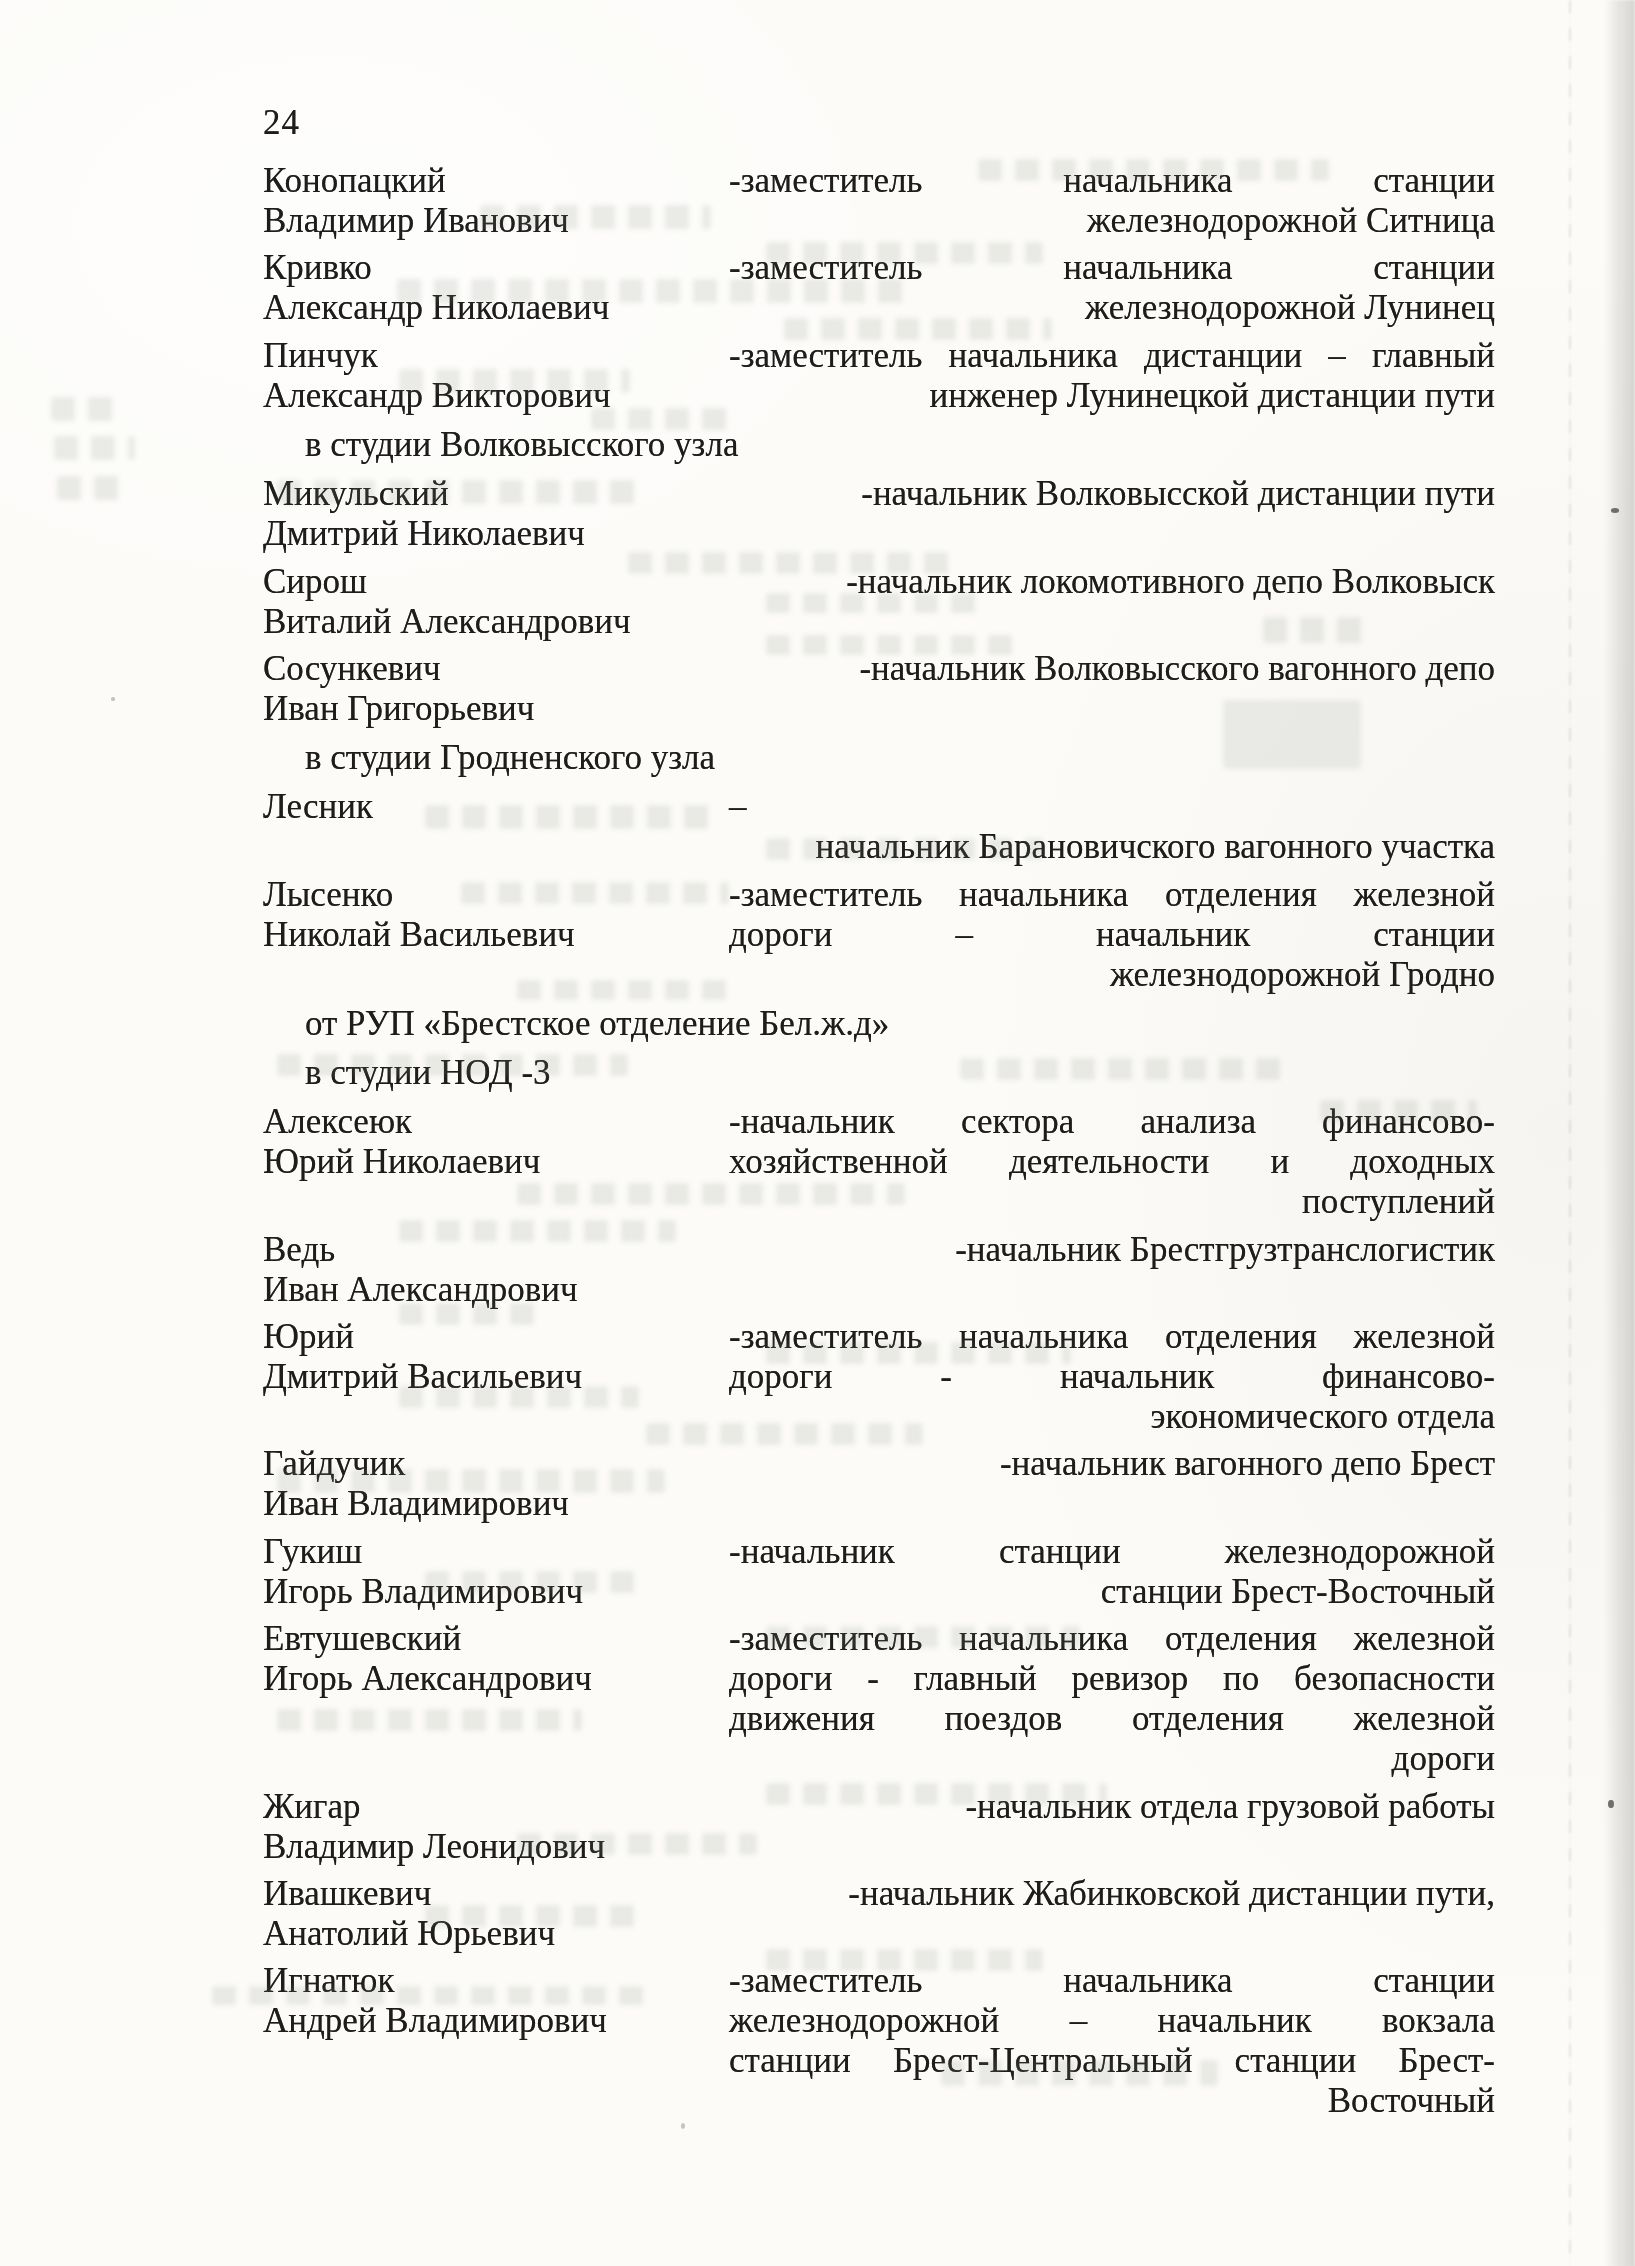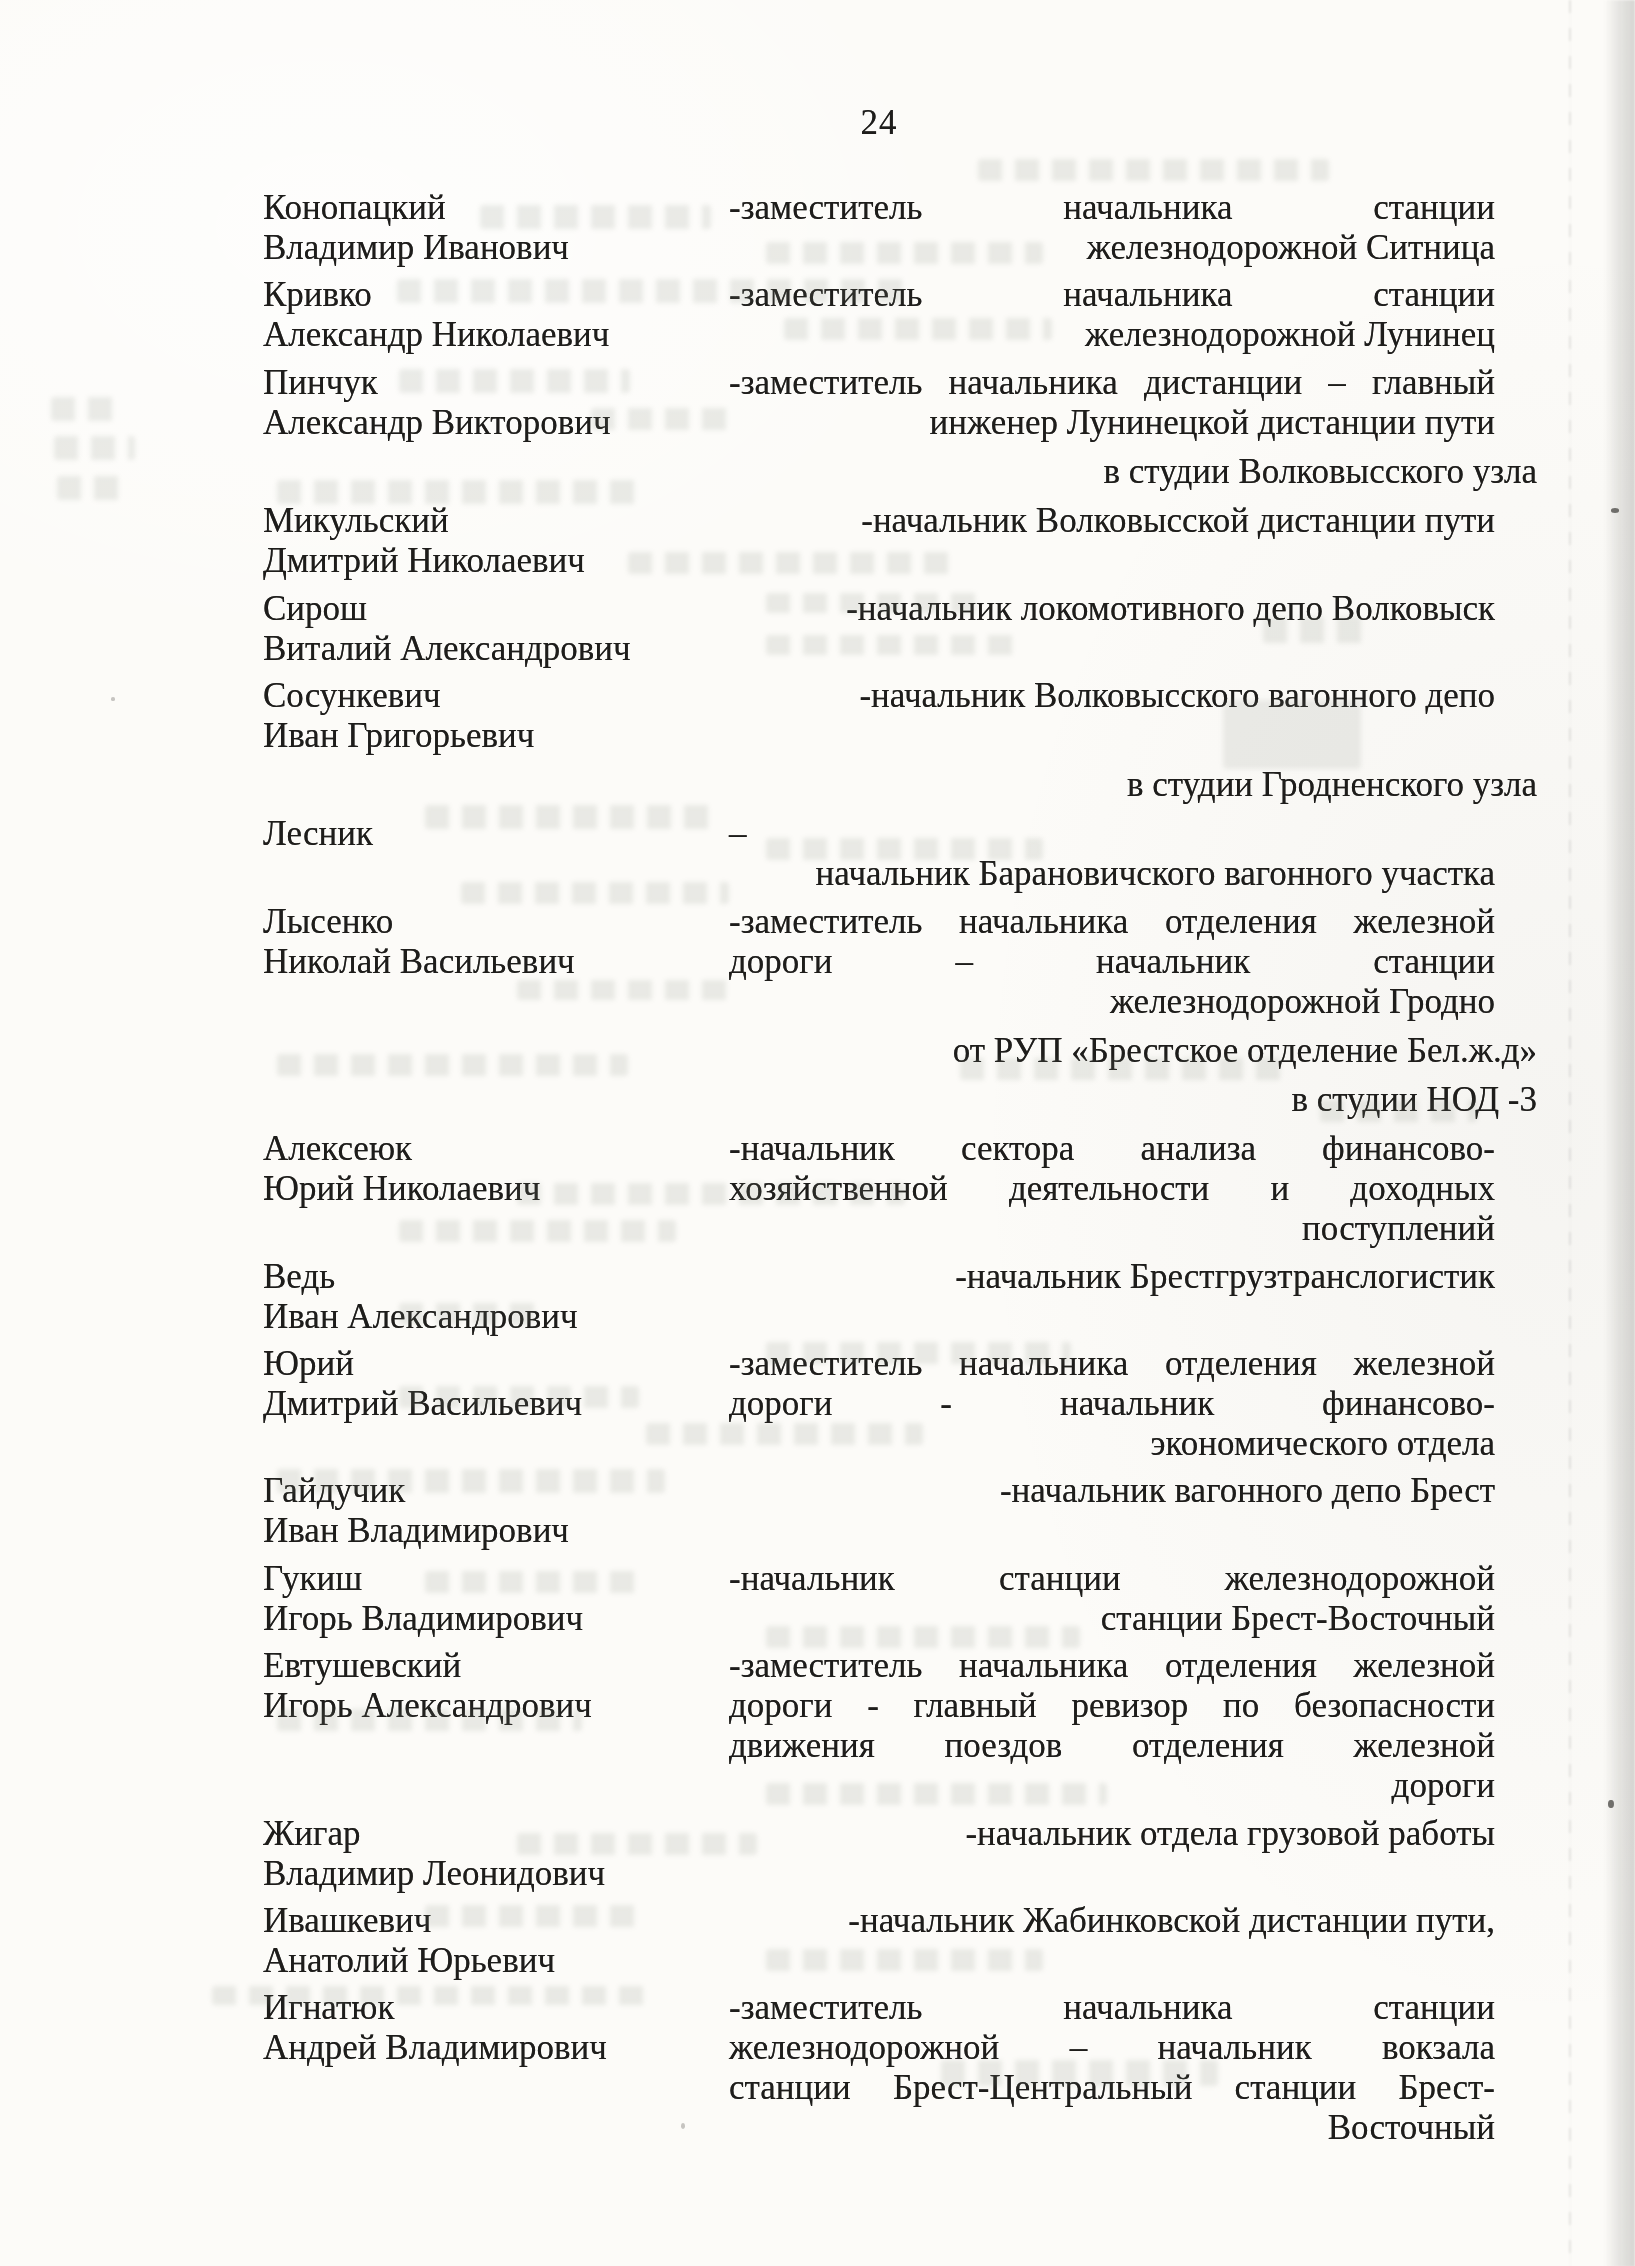--- a/index.html
+++ b/index.html
@@ -15,29 +15,29 @@
     background:
       radial-gradient(1108px 738px at 20% 10%, rgba(255,255,255,.6), rgba(255,255,255,0) 60%),
       radial-gradient(831px 1292px at 95% 50%, rgba(120,120,115,.05), rgba(120,120,115,0) 70%),
       #fcfbf8;
   }
   .content{
     position:absolute;left:263px;top:103px;width:1232px;
     font-size:35px;line-height:40px;
     text-shadow:0 0 0.6px rgba(30,30,28,.75);
   }
-  .pagenum{width:100%;text-align:center;margin-bottom:45px;letter-spacing:0.9px;}
+  .pagenum{width:100%;text-align:left;margin-bottom:18px;letter-spacing:0.9px;}
   .rows{width:100%;}
   .entry{display:grid;grid-template-columns:466px 766px;margin-bottom:7.4px;}
   .names{grid-column:1;}
   .desc{grid-column:2;}
   .nline{white-space:nowrap;}
   .dline{text-align:right;}
   .dline.j{text-align:justify;text-align-last:justify;}
-  .heading{width:100%;text-align:right;transform:translateX(42px);margin:9.2px 0 9.2px 0;}
+  .heading{width:100%;text-align:left;transform:translateX(42px);margin:9.2px 0 9.2px 0;}
   
   .ghost{
     position:absolute;
     background:repeating-linear-gradient(90deg, rgba(128,136,122,.55) 0 24px, rgba(128,136,122,0) 24px 37px);
     filter:blur(2.8px);
     opacity:.28;
     border-radius:3.7px;
     pointer-events:none;
   }
   .ghost.v{background:rgba(130,135,125,.5);}

